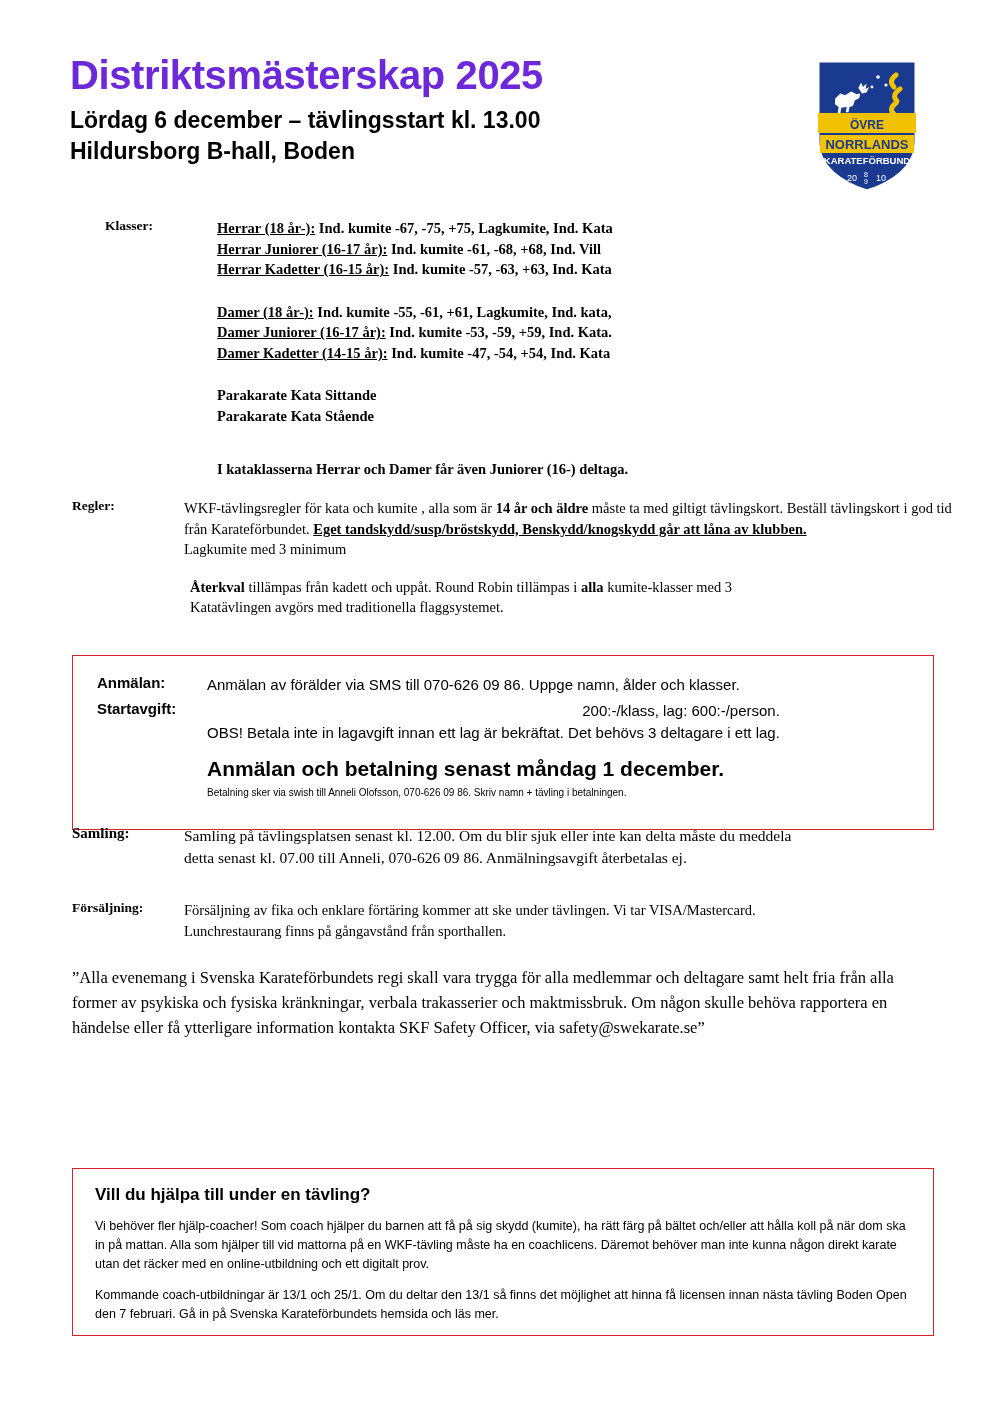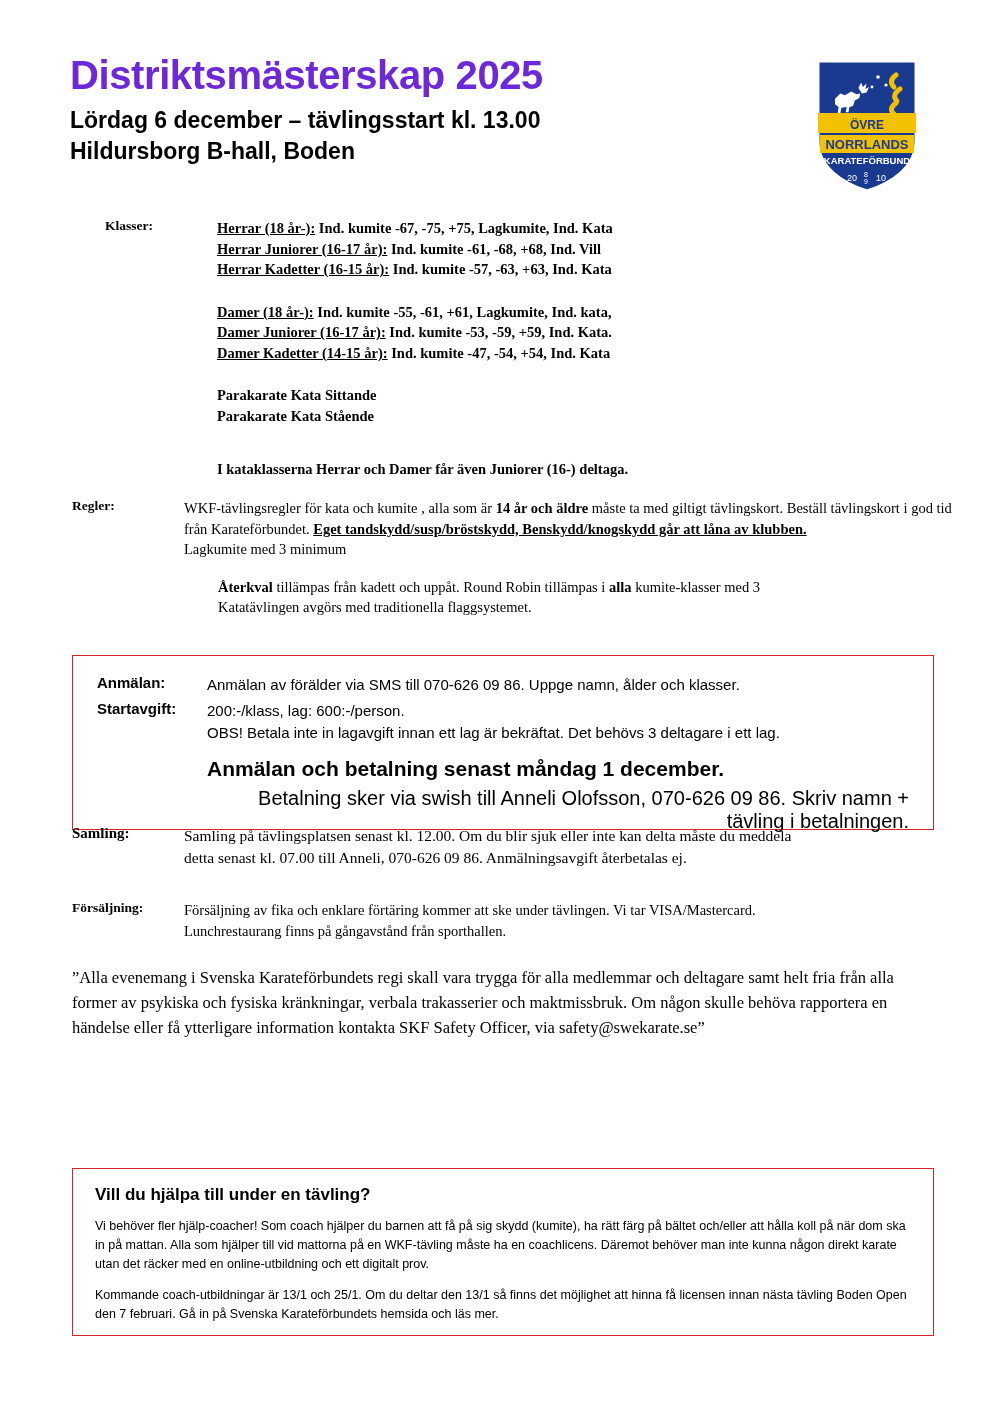--- a/index.html
+++ b/index.html
@@ -75,21 +75,21 @@
   .klasser-body .u { text-decoration: underline; }
   .klasser-body .grp { margin-bottom: 0; }
   .klasser-body .gap { height: 22px; }
 
   
   #regler-row { left: 72px; top: 498px; width: 880px; }
   #regler-row .label { width: 112px; flex: 0 0 112px; }
   .regler-body { font-size: 14.5px; line-height: 1.42; }
   .regler-body b { font-weight: bold; }
   .regler-body u { text-decoration: underline; font-weight: bold; }
-  .regler-second { margin-top: 17px; padding-left: 6px; margin-left: 28px; }
+  .regler-second { margin-top: 17px; padding-left: 6px; }
 
   
   .redbox {
     position: absolute;
     border: 1.6px solid #d8232a;
     box-sizing: border-box;
   }
   #box-anmalan {
     left: 72px; top: 655px; width: 862px; height: 175px;
     padding: 18px 24px 0 24px;
@@ -99,34 +99,34 @@
     font-family: "Liberation Sans", sans-serif;
     font-weight: bold;
     font-size: 15px;
     width: 110px;
     flex: 0 0 110px;
   }
   .box-text {
     font-family: "Liberation Sans", sans-serif;
     font-size: 15px;
     line-height: 1.42;
+    text-align: right;
   }
   .big-line {
     font-family: "Liberation Sans", sans-serif;
     font-weight: bold;
     font-size: 21px;
     margin-top: 14px;
     margin-left: 110px;
   }
   .small-line {
     font-family: "Liberation Sans", sans-serif;
-    font-size: 20px;
+    font-size: 10px;
     margin-top: 6px;
     margin-left: 110px;
-    text-align: right;
   }
 
   
   #samling-row { left: 72px; top: 825px; width: 880px; }
   #samling-row .label { width: 112px; flex: 0 0 112px; font-size: 15px; }
   .samling-body { font-size: 15.5px; line-height: 1.45; }
 
   
   #forsaljning-row { left: 72px; top: 900px; width: 880px; }
   #forsaljning-row .label { width: 112px; flex: 0 0 112px; font-size: 13.5px; }

